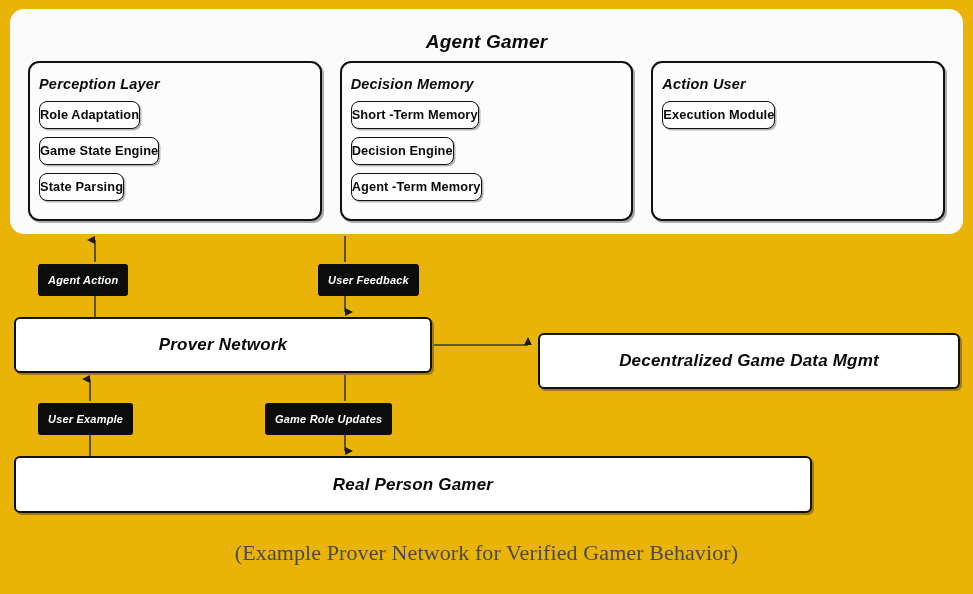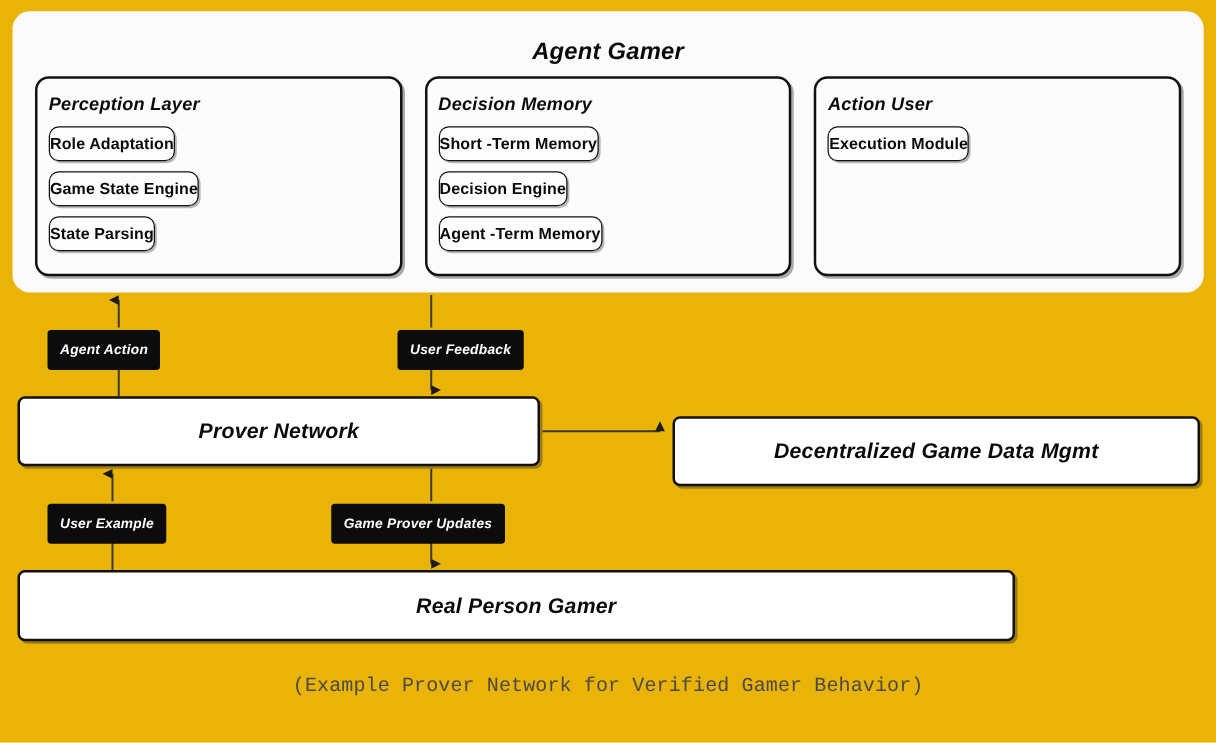--- a/index.html
+++ b/index.html
@@ -144,23 +144,23 @@
     pointer-events: none;
   }
 
   
   .caption {
     position: absolute;
     left: 0;
     top: 540px;
     width: 973px;
     text-align: center;
-    font-size: 16px;
+    font-size: 22px;
     color: #4a4a4a;
-    font-family: Liberation Mono, monospace;
+    font-family: Liberation Serif, serif;
     letter-spacing: 0.1px;
   }
 </style>
 </head>
 <body>
 
 <div id="canvas">
 
   <div class="agent-shell">
     <div class="agent-title">Agent Gamer</div>
@@ -213,21 +213,21 @@
     <line x1="90" y1="456" x2="90" y2="425" stroke="#3a3a3a" stroke-width="1.6"></line>
     <line x1="90" y1="401" x2="90" y2="379" stroke="#3a3a3a" stroke-width="1.6" marker-end="url(#arrowUp)"></line>
 
     <line x1="345" y1="375" x2="345" y2="401" stroke="#3a3a3a" stroke-width="1.6"></line>
     <line x1="345" y1="425" x2="345" y2="451" stroke="#3a3a3a" stroke-width="1.6" marker-end="url(#arrowDown)"></line>
   </svg>
 
   <div class="chip" id="chip-agent-action">Agent Action</div>
   <div class="chip" id="chip-user-feedback">User Feedback</div>
   <div class="chip" id="chip-user-action">User Example</div>
-  <div class="chip" id="chip-game-updates">Game Prover Updates</div>
+  <div class="chip" id="chip-game-updates">Game Role Updates</div>
 
   <div class="plain-box" id="prover-network">Prover Network</div>
 
   <div class="plain-box" id="data-mgmt">Decentralized Game Data Mgmt</div>
 
   <div class="plain-box" id="real-person">Real Person Gamer</div>
 
   <div class="caption">(Example Prover Network for Verified Gamer Behavior)</div>
 
 </div>

